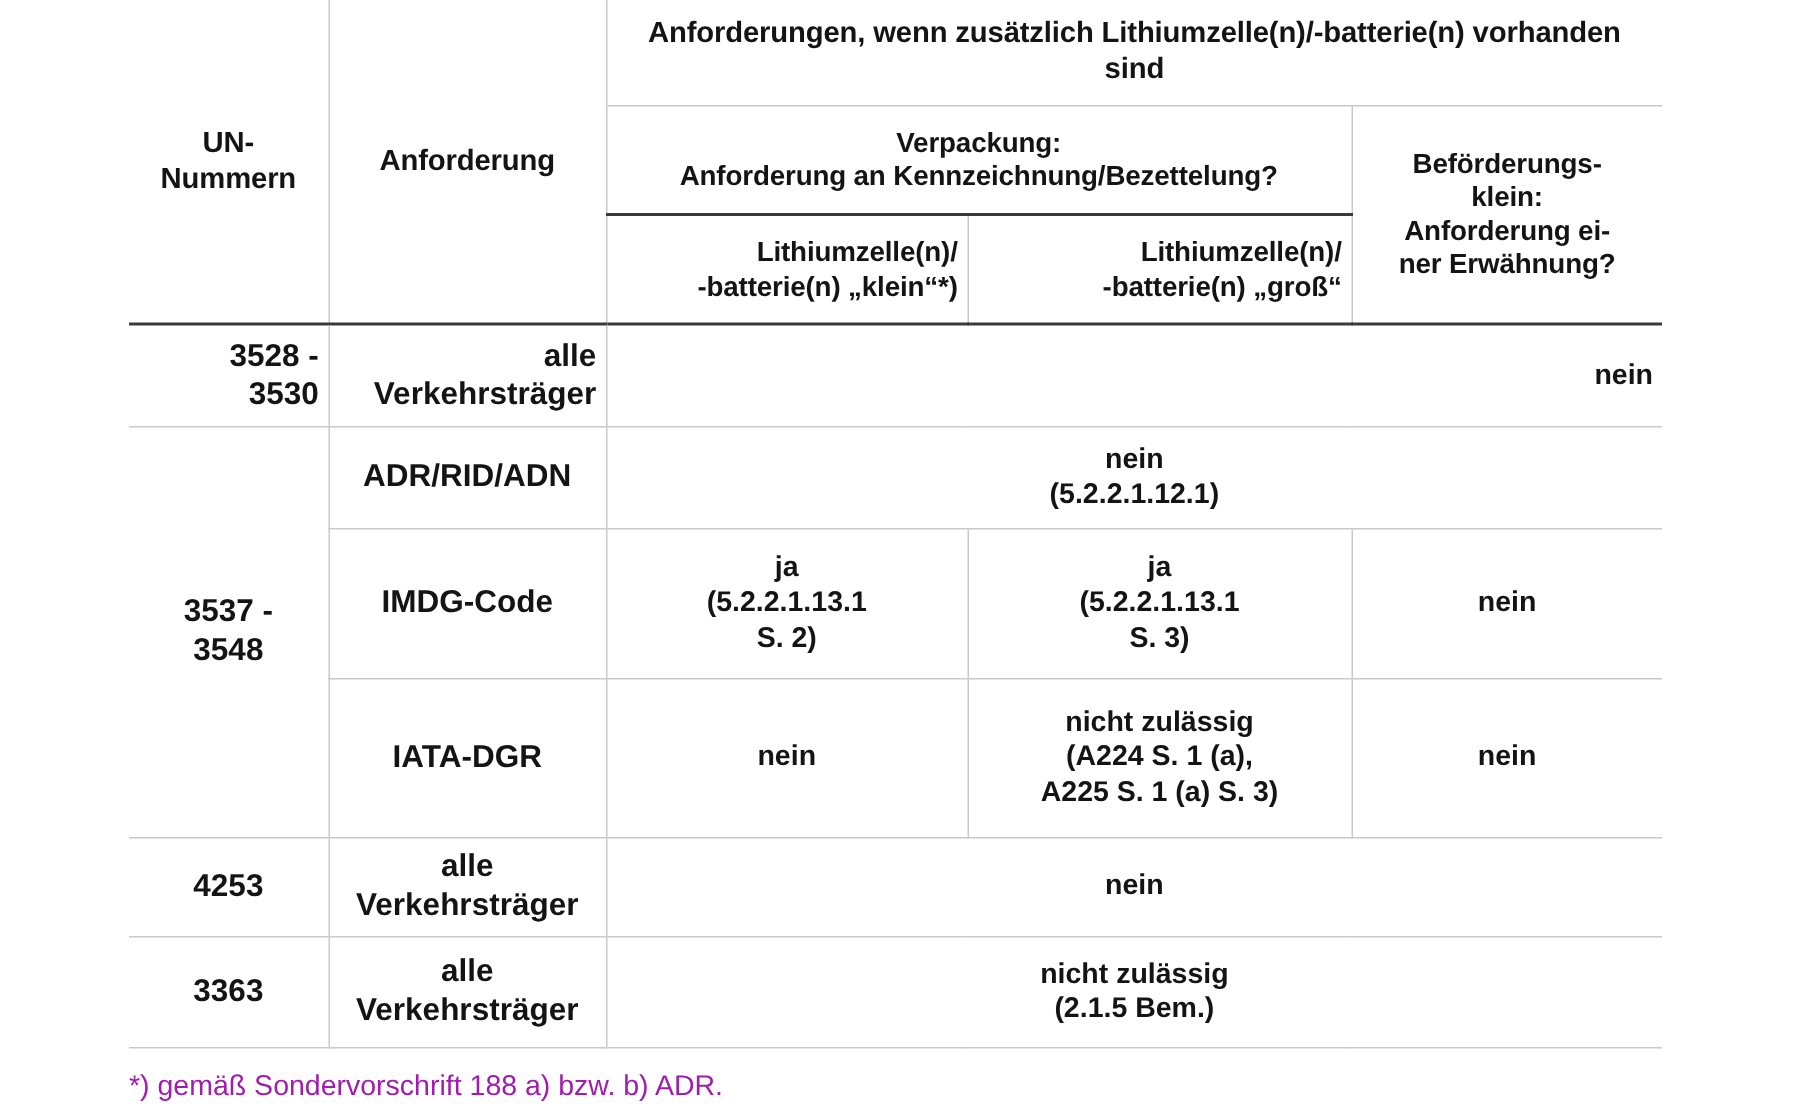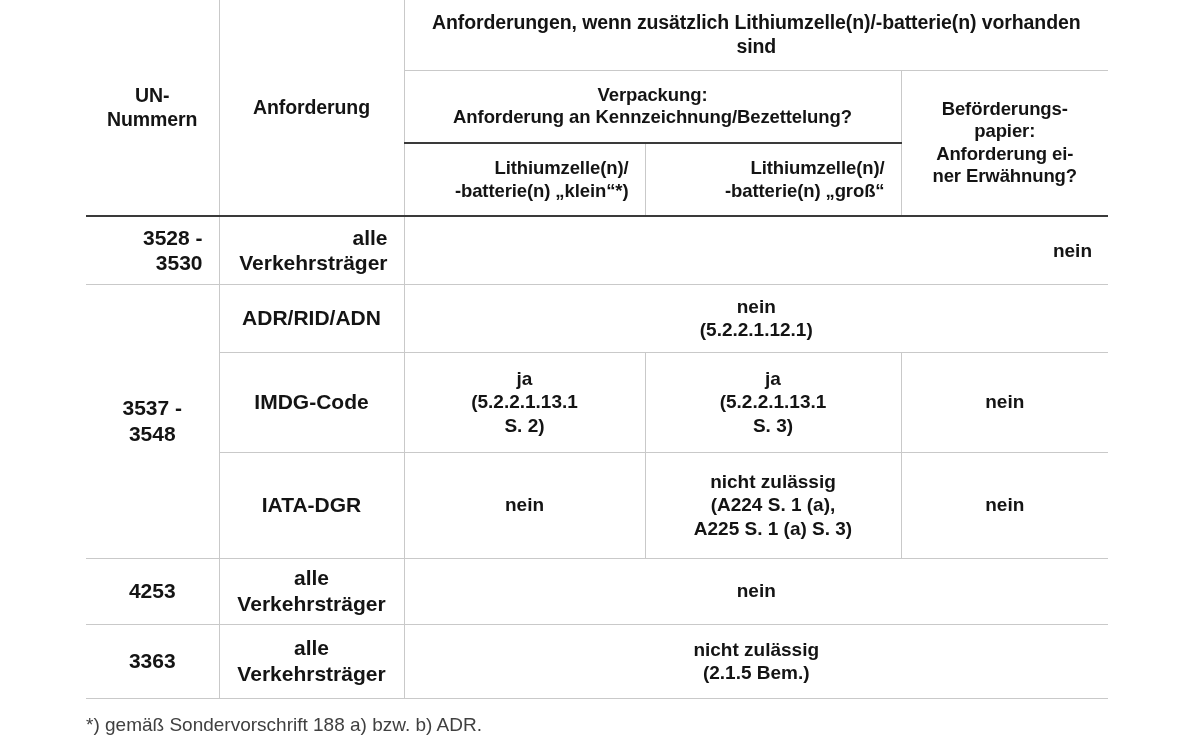--- a/index.html
+++ b/index.html
@@ -34,21 +34,21 @@
   table.req-table col.c-vorschr  { width: 185px; }
   table.req-table col.c-klein    { width: 241px; }
   table.req-table col.c-gross    { width: 256px; }
   table.req-table col.c-bef      { width: 207px; }
 
   table.req-table td,
   table.req-table th {
     border: 1px solid #c9c9c9;
     vertical-align: middle;
     text-align: center;
-    padding: 4px 16px;
+    padding: 4px 6px;
     line-height: 1.22;
     box-sizing: border-box;
   }
 
   
   table.req-table tr > *:first-child { border-left: none; }
   table.req-table tr > *:last-child  { border-right: none; }
 
   
   table.req-table thead tr:first-child > * { border-top: none; }
@@ -101,21 +101,21 @@
 
   tr.last-row > * {
     border-bottom: 2.5px solid #3a3a3a;
   }
 
   .footnote {
     margin-top: 14px;
     font-size: 19px;
     line-height: 1.3;
     text-align: left;
-    color: #404040;
+    color: #a21caf;
   }
 
   .nowrapish { white-space: pre-line; }
 </style>
 </head>
 <body>
 
 <div class="page">
 
   <table class="req-table">
@@ -131,21 +131,21 @@
       <tr style="height: 70px;">
         <th class="h-un nowrapish" rowspan="3">UN-
 Nummern</th>
         <th class="h-vorschr" rowspan="3">Anforderung</th>
         <th class="h-title" colspan="3">Anforderungen, wenn zusätzlich Lithiumzelle(n)/-batterie(n) vorhanden sind</th>
       </tr>
       <tr style="height: 73px;">
         <th class="h-sub nowrapish" colspan="2">Verpackung:
 Anforderung an Kennzeichnung/Bezettelung?</th>
         <th class="h-sub nowrapish" rowspan="2">Beförderungs-
-papier:
+klein:
 Anforderung ei-
 ner Erwähnung?</th>
       </tr>
       <tr class="head-last" style="height: 73px;">
         <th class="h-leaf nowrapish">Lithiumzelle(n)/
 -batterie(n) „klein“*)</th>
         <th class="h-leaf nowrapish">Lithiumzelle(n)/
 -batterie(n) „groß“</th>
       </tr>
     </thead>

